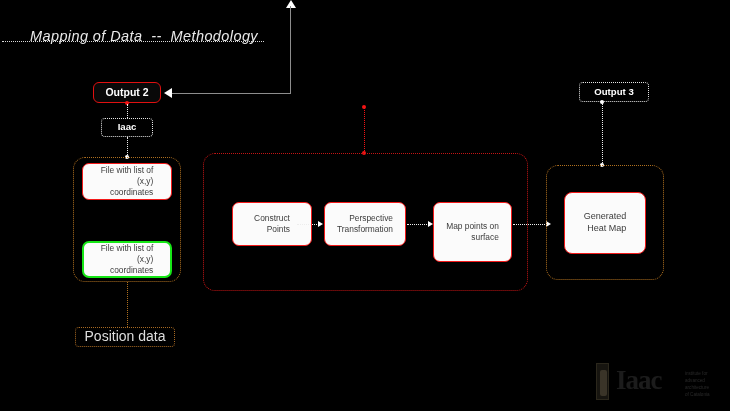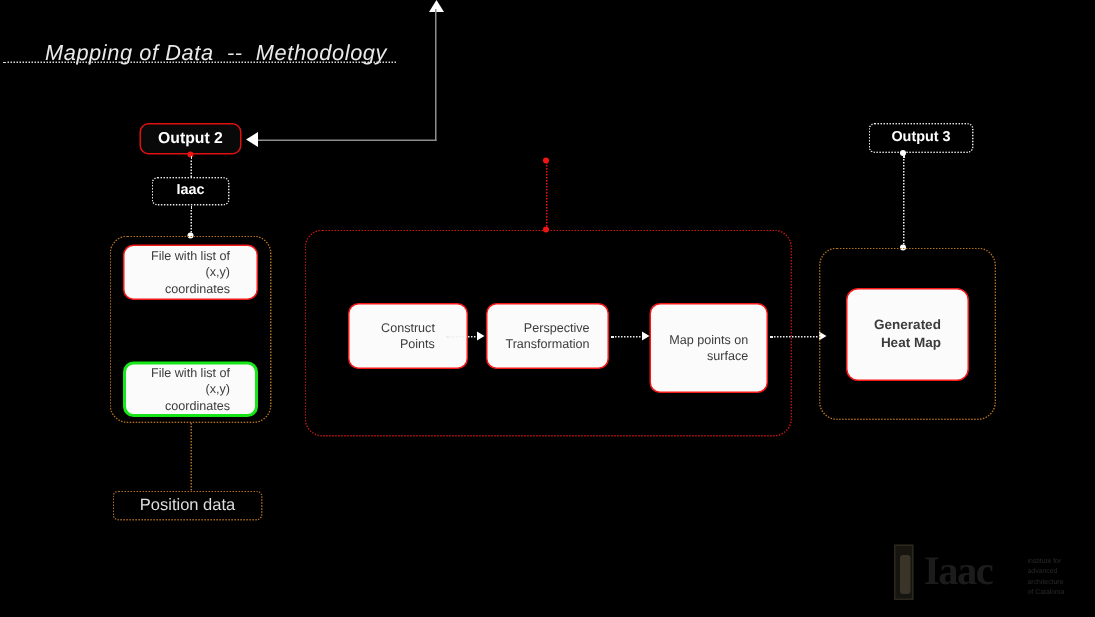--- a/index.html
+++ b/index.html
@@ -78,29 +78,29 @@
     border-radius: 4px;
     color: #ffffff;
     font-size: 9.6px;
     font-weight: bold;
   }
   .label-amber-dotted {
     background: #000000;
     border: 1.3px dotted #a96a22;
     border-radius: 4px;
     color: #dedede;
-    font-size: 11px;
+    font-size: 14px;
   }
   .card-white-bold {
     background: #fbfbfb;
     border: 1.6px solid #f31919;
     border-radius: 8px;
     color: #3c3c3c;
     font-size: 9px;
-    font-weight: bold;
+    font-weight: normal;
   }
   .card-homography {
     background: #fbfbfb;
     border: 1.6px solid #f31919;
     border-radius: 7px;
     color: #3c3c3c;
     font-size: 10px;
     font-weight: bold;
   }
 

